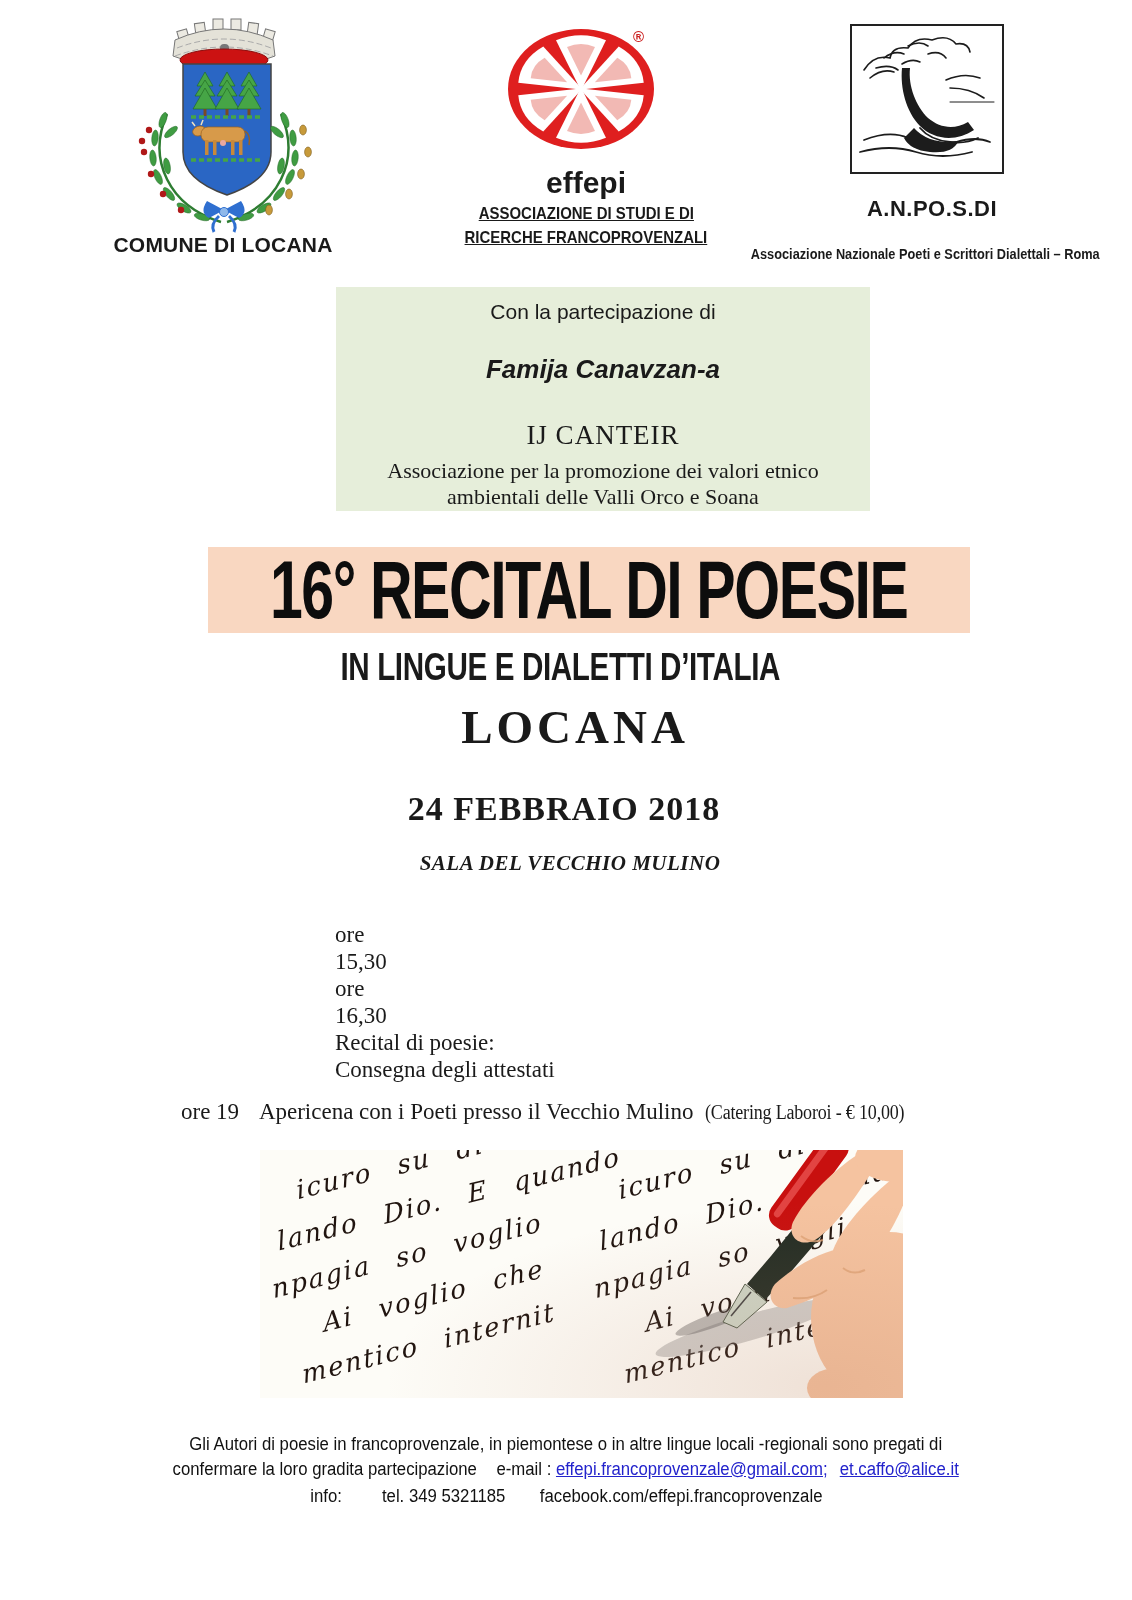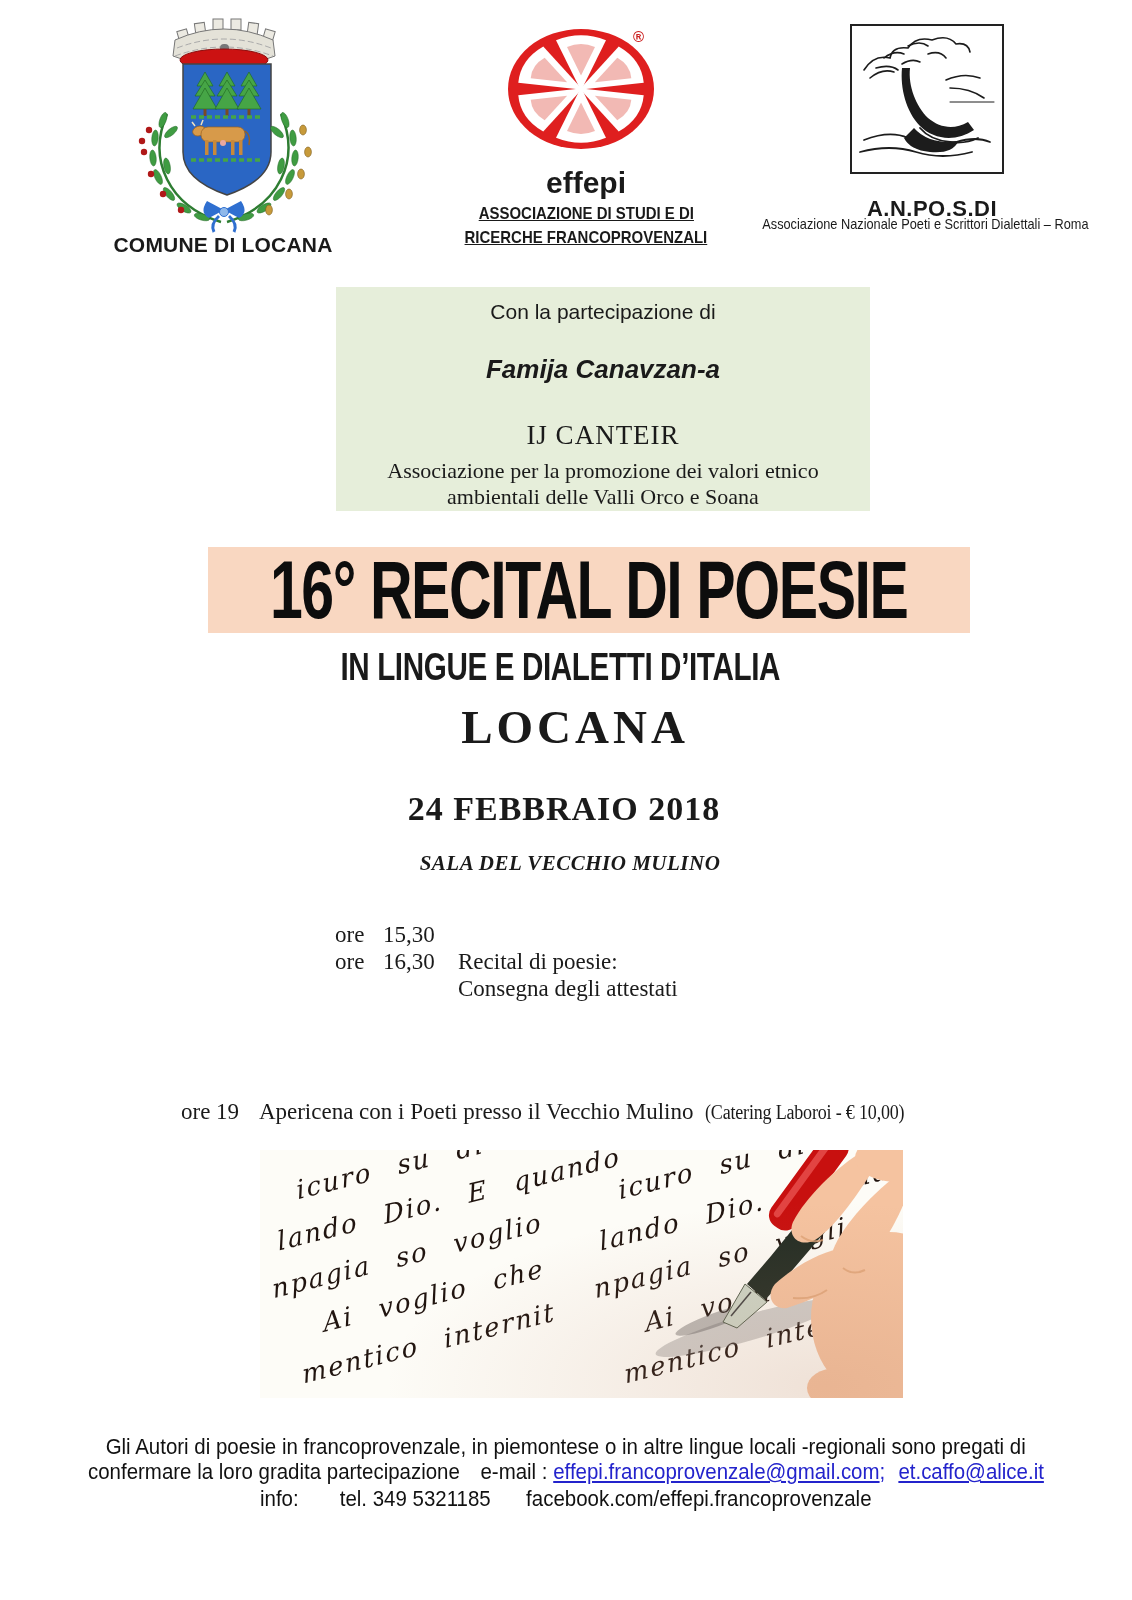--- a/index.html
+++ b/index.html
@@ -18,22 +18,22 @@
   #effepi-name{left:506px;top:166px;width:160px;font-family:"Liberation Sans",sans-serif;
                font-weight:bold;font-size:30px;}
   .effepi-line{left:430px;width:312px;font-family:"Liberation Sans",sans-serif;font-weight:bold;
                font-size:17px;}
   .effepi-line span{display:inline-block;transform:scaleX(.88);transform-origin:center;
                text-decoration:underline;white-space:nowrap;}
   #effepi-l1{top:204px;} #effepi-l2{top:228px;}
   #anposdi-logo{left:850px;top:24px;width:154px;height:150px;}
   #anposdi-name{left:832px;top:196px;width:200px;font-family:"Liberation Sans",sans-serif;
                 font-weight:bold;font-size:22px;letter-spacing:.5px;}
-  #anposdi-sub{left:725px;top:216px;width:400px;font-family:"Liberation Sans",sans-serif;
-               font-size:14.5px;font-weight:normal;}
+  #anposdi-sub{left:725px;top:246px;width:400px;font-family:"Liberation Sans",sans-serif;
+               font-size:14.5px;font-weight:bold;}
   #anposdi-sub span{display:inline-block;transform:scaleX(.88);transform-origin:center;white-space:nowrap;}
 
   
   #greenbox{left:336px;top:287px;width:534px;height:224px;background:var(--green-box-bg,#e6eeda);}
   #gb-intro{margin-top:13px;font-family:"Liberation Sans",sans-serif;font-size:21px;text-align:center;}
   #gb-group1{margin-top:30px;font-family:"Liberation Sans",sans-serif;font-weight:bold;font-style:italic;
              font-size:26px;text-align:center;}
   #gb-group2{margin-top:35px;font-size:27px;letter-spacing:1px;text-align:center;}
   #gb-desc1{margin-top:7px;font-size:22px;text-align:center;}
   #gb-desc2{font-size:22px;text-align:center;}
@@ -46,21 +46,21 @@
           white-space:nowrap;color:#0d0d0d;}
   #subtitle{left:0;top:645px;width:1120px;}
   #subtitle span{display:inline-block;font-family:"Liberation Sans",sans-serif;font-weight:bold;
           font-size:39px;letter-spacing:-.5px;transform:scaleX(.76);transform-origin:center;white-space:nowrap;}
   #location{left:0;top:700px;width:1150px;font-weight:bold;font-size:47px;letter-spacing:4px;}
   #eventdate{left:0;top:790px;width:1128px;font-weight:bold;font-size:34px;letter-spacing:1px;}
   #venue{left:0;top:851px;width:1140px;font-weight:bold;font-style:italic;font-size:21px;letter-spacing:.5px;}
 
   
   #sched{left:335px;top:921px;font-size:23px;line-height:27px;}
-  .srow{display:flex;}
+  .srow{display:flex;flex-direction:column;}
   .sl{width:48px;} .st{width:75px;} .sx{white-space:nowrap;}
   #evening{left:181px;top:1099px;font-size:23px;white-space:nowrap;}
   #evening .etext{margin-left:14px;}
   #evening .enote{display:inline-block;font-size:20px;letter-spacing:-.2px;margin-left:6px;
                   transform:scaleX(.9);transform-origin:left center;}
 
   
   #photo{left:260px;top:1150px;width:643px;height:248px;background:#fdfcf7;overflow:hidden;}
   #photo::after{content:"";position:absolute;inset:0;
      background:radial-gradient(ellipse at 88% 95%, rgba(190,130,100,.22), transparent 55%);}
@@ -70,21 +70,21 @@
      font-family:"DejaVu Serif",serif;font-style:italic;font-size:26px;line-height:45px;
      color:#20140f;letter-spacing:2px;word-spacing:16px;white-space:nowrap;}
   .hw-lines div:nth-child(1){margin-left:34px;}
   .hw-lines div:nth-child(2){margin-left:8px;}
   .hw-lines div:nth-child(3){margin-left:-4px;}
   .hw-lines div:nth-child(4){margin-left:42px;}
   .hw-lines div:nth-child(5){margin-left:14px;}
   #hand{position:absolute;right:-4px;top:0;height:248px;width:310px;}
 
   
-  .fline{left:0;width:1132px;font-family:"Liberation Sans",sans-serif;font-size:22px;color:#111;}
+  .fline{left:0;width:1132px;font-family:"Liberation Sans",sans-serif;font-size:18px;color:#111;}
   .fline .cond{display:inline-block;transform:scaleX(.93);transform-origin:center;white-space:nowrap;}
   #fl1{top:1434px;} #fl2{top:1459px;} #fl3{top:1486px;}
   .link{color:var(--link-blue,#2525cc);text-decoration:underline;cursor:pointer;}
   .sep{color:var(--link-blue,#2525cc);}
   #fl2 .email2{margin-left:8px;}
   #fl3 .phone{margin-left:38px;}
   #fl3 .fb{margin-left:32px;}
 </style>
 </head>
 <body style="--green-box-bg: #e6eeda; --banner-bg: #f9d7c1; --link-blue: #2323cc; --effepi-red: #df1f1f;">

